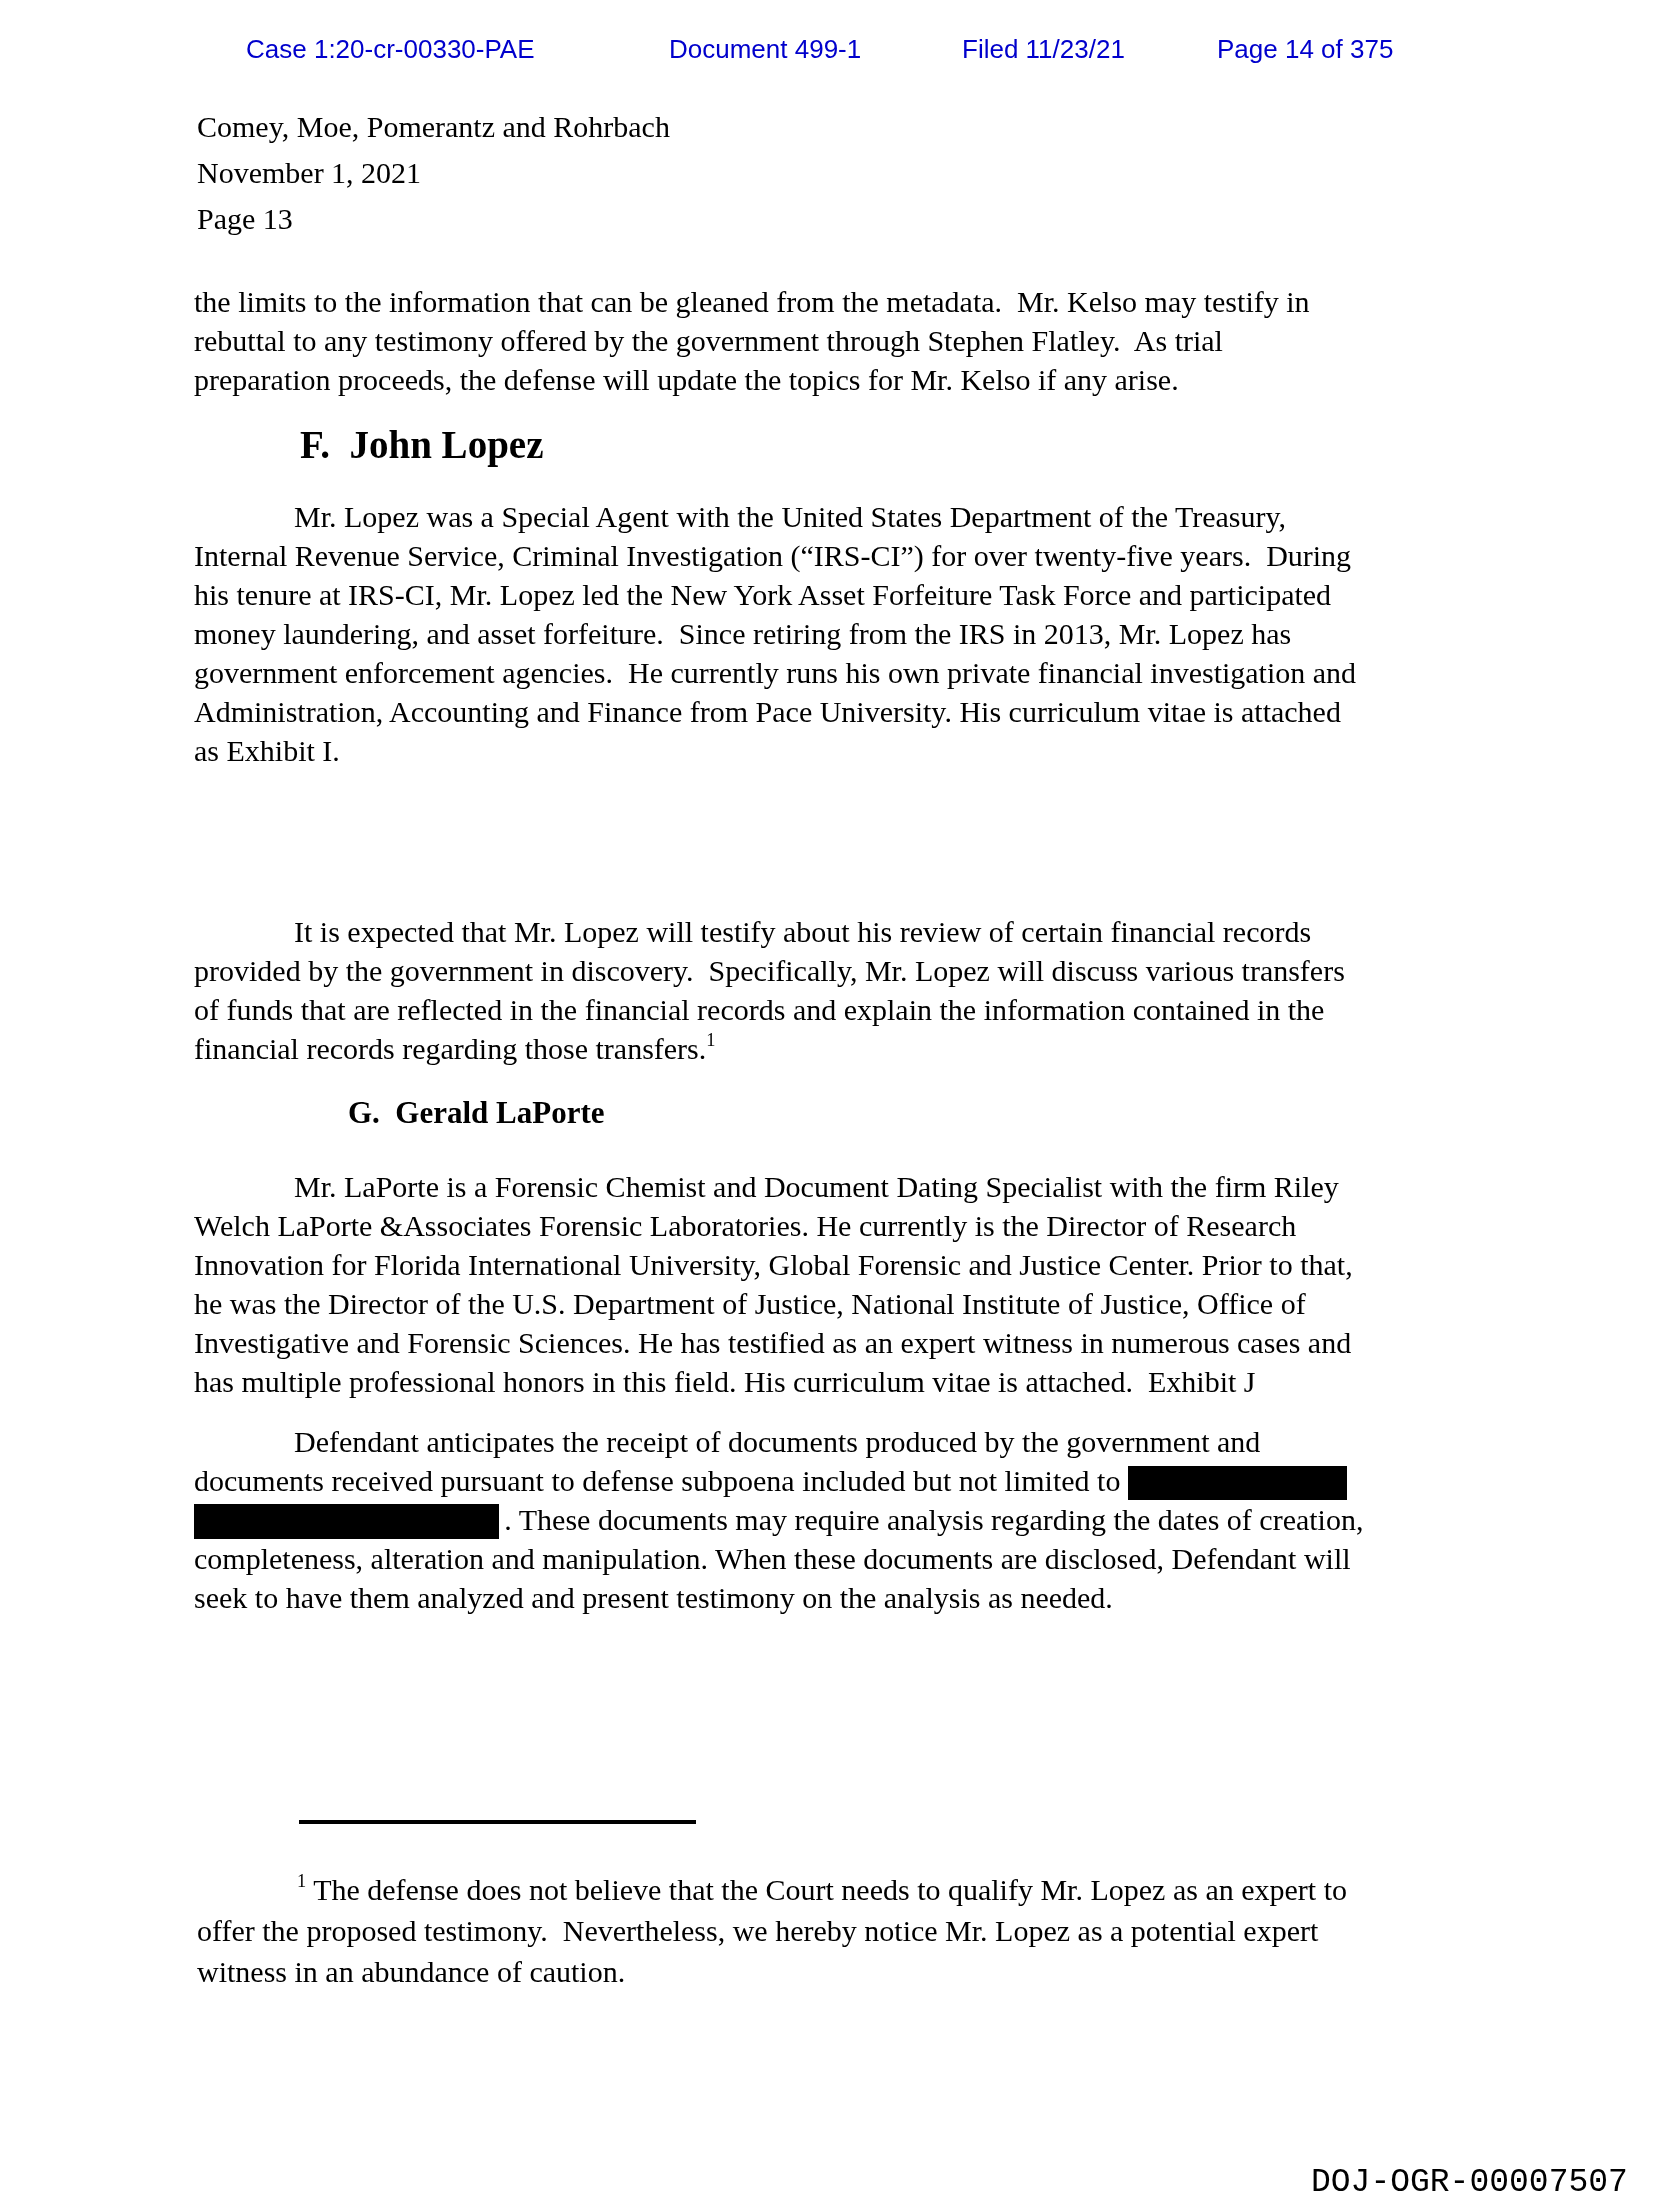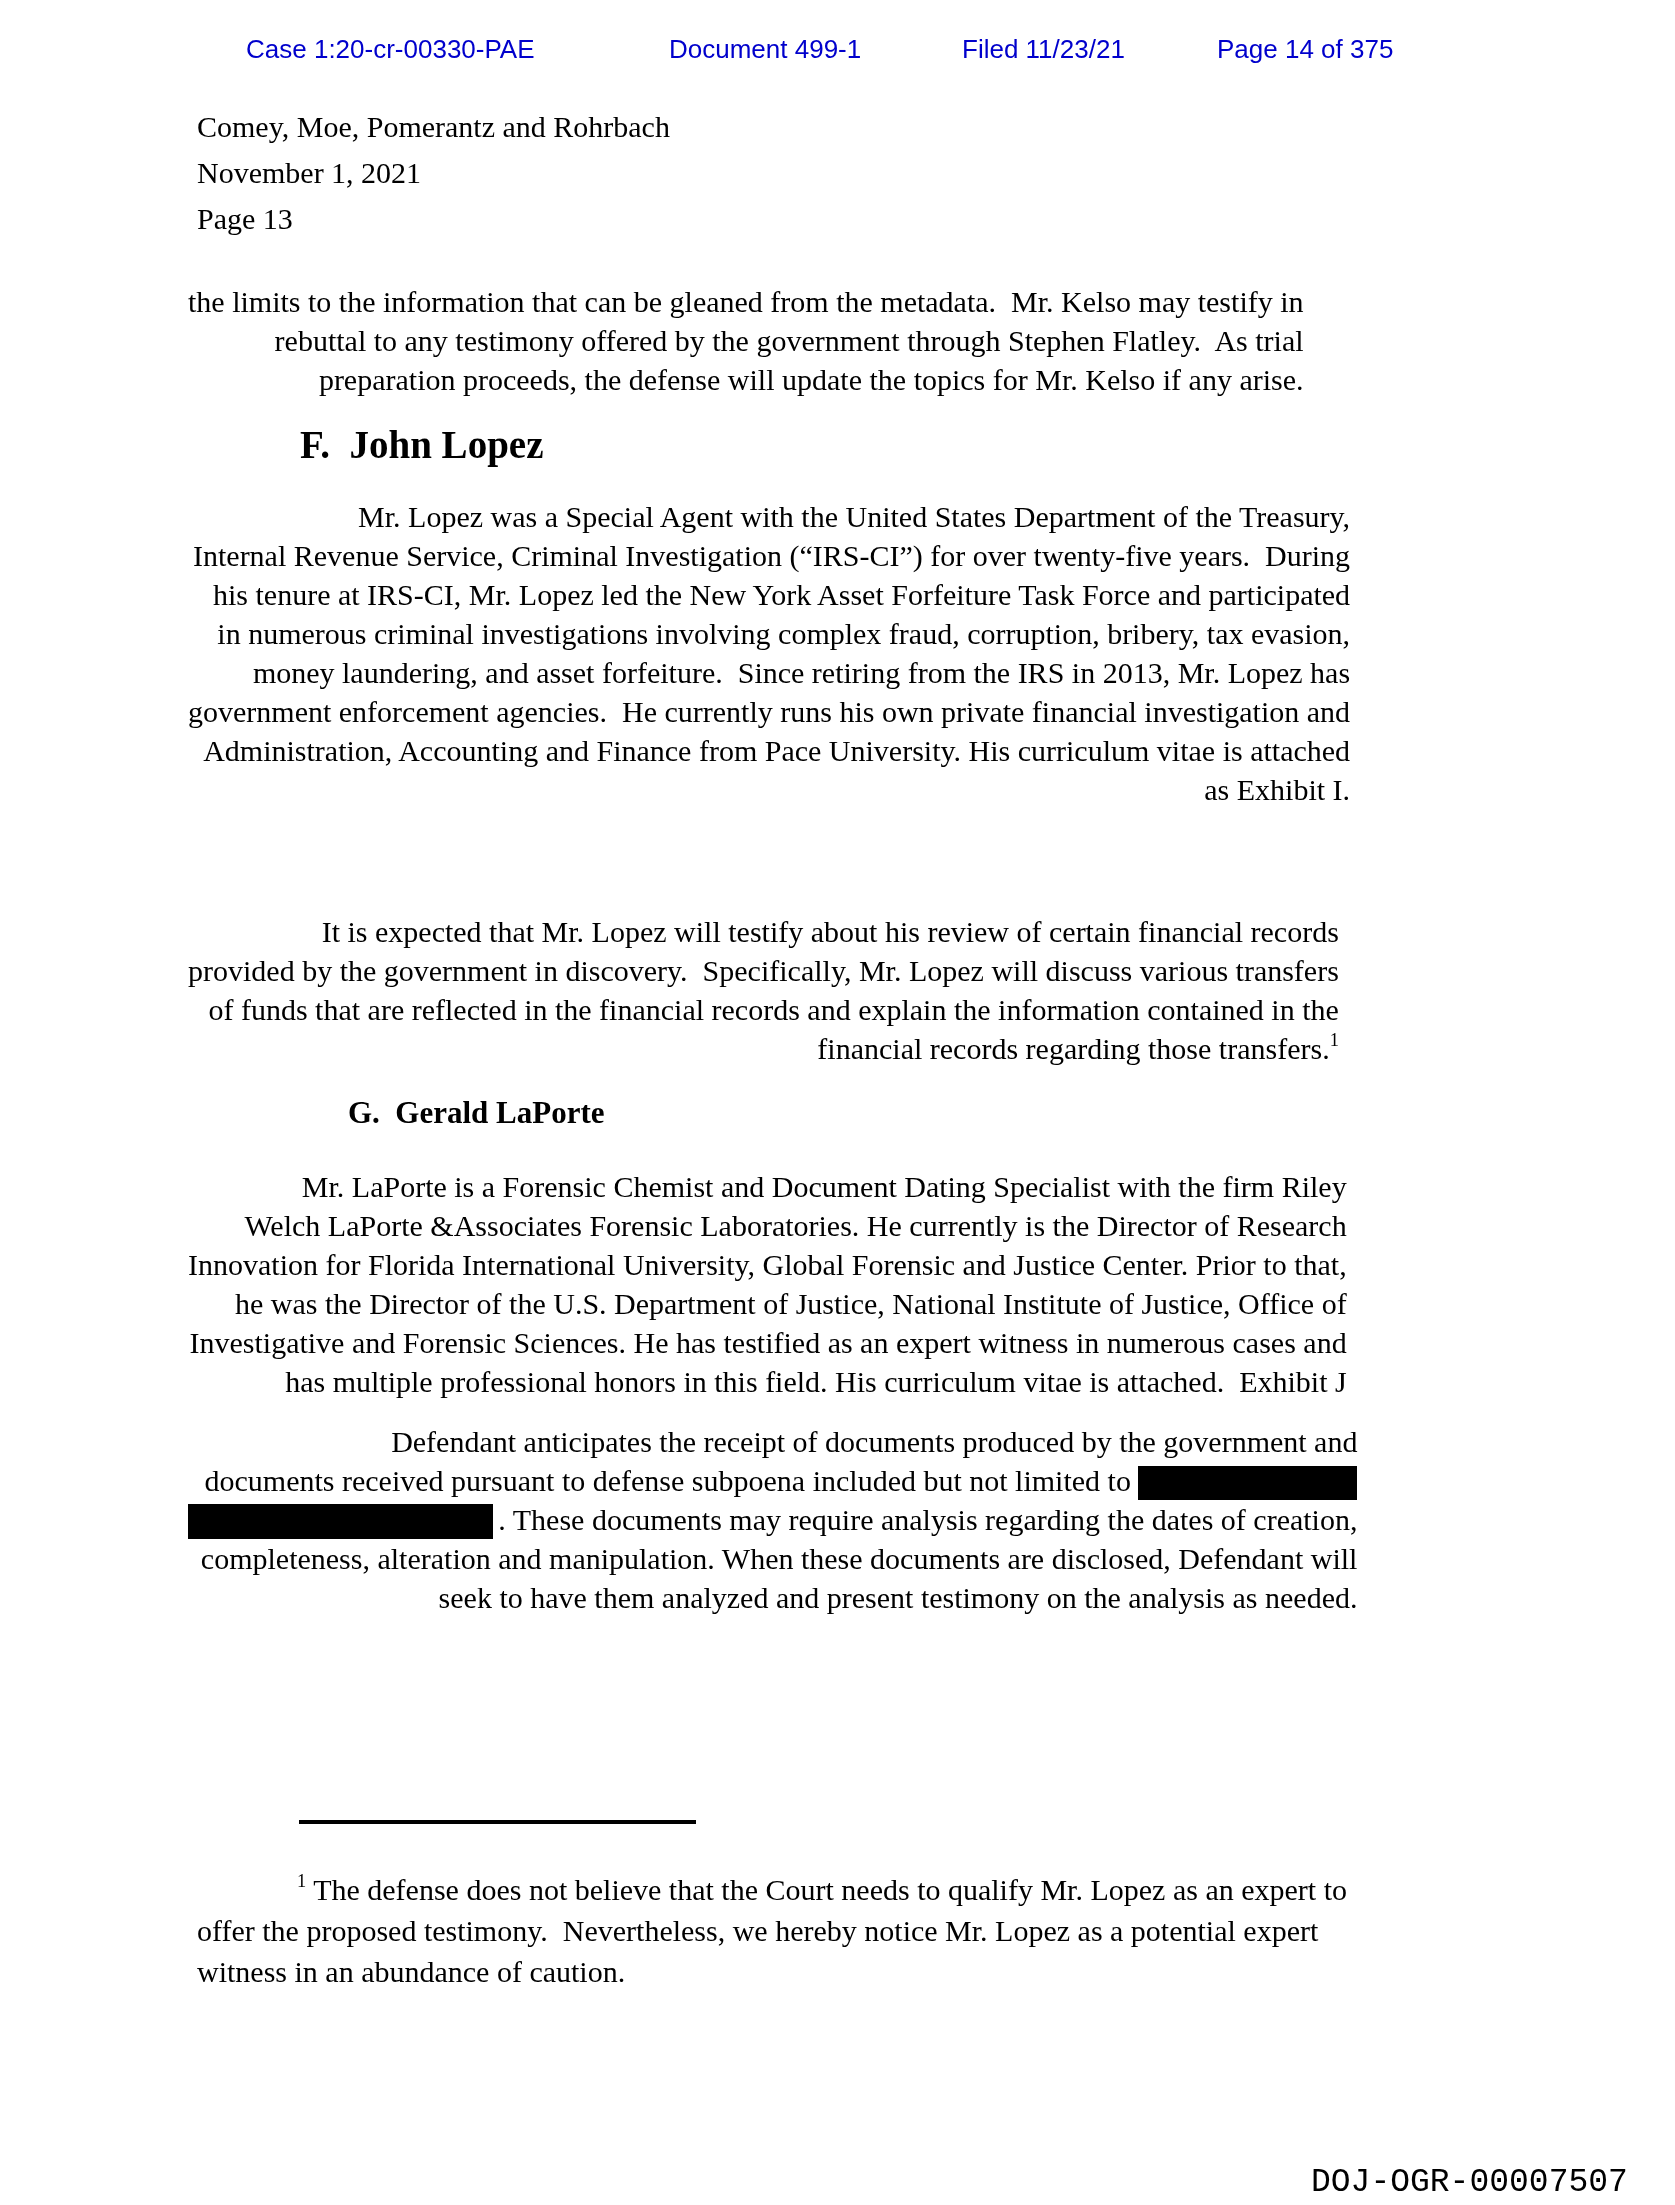--- a/index.html
+++ b/index.html
@@ -23,21 +23,21 @@
   .h-case { left:246px; }
   .h-doc  { left:669px; }
   .h-filed{ left:962px; }
   .h-page { left:1217px; }
 
   
   .address { position:absolute; top:104px; left:197px; }
   .address .line { line-height:46px; }
 
   
-  .para { position:absolute; left:188px;text-align:right; }
+  .para { position:absolute; left:194px; }
   .p1 { top:282px; }
   .hF { position:absolute; top:425px; left:300px; margin:0; font-size:39px; font-weight:bold; white-space:pre; line-height:39px; }
   .p2 { top:497px; }
   .p3 { top:912px; }
   .hG { position:absolute; top:1093px; left:348px; margin:0; font-size:31px; font-weight:bold; white-space:pre; line-height:39px; }
   .p4 { top:1167px; }
   .p5 { top:1422px; }
   .indent { padding-left:100px; }
 
   sup.fn { font-size:18.4px; vertical-align:13px; line-height:0; }
@@ -80,21 +80,20 @@
     <div class="line">rebuttal to any testimony offered by the government through Stephen Flatley.  As trial</div>
     <div class="line">preparation proceeds, the defense will update the topics for Mr. Kelso if any arise.</div>
   </div>
 
   <h2 class="hF">F.  John Lopez</h2>
 
   <div class="para p2">
     <div class="line indent">Mr. Lopez was a Special Agent with the United States Department of the Treasury,</div>
     <div class="line">Internal Revenue Service, Criminal Investigation (“IRS-CI”) for over twenty-five years.  During</div>
     <div class="line">his tenure at IRS-CI, Mr. Lopez led the New York Asset Forfeiture Task Force and participated</div>
-    <div class="line">in numerous criminal investigations involving complex fraud, corruption, bribery, tax evasion,</div>
     <div class="line">money laundering, and asset forfeiture.  Since retiring from the IRS in 2013, Mr. Lopez has</div>
     <div class="line">government enforcement agencies.  He currently runs his own private financial investigation and</div>
     <div class="line">Administration, Accounting and Finance from Pace University. His curriculum vitae is attached</div>
     <div class="line">as Exhibit I.</div>
   </div>
 
   <div class="para p3">
     <div class="line indent">It is expected that Mr. Lopez will testify about his review of certain financial records</div>
     <div class="line">provided by the government in discovery.  Specifically, Mr. Lopez will discuss various transfers</div>
     <div class="line">of funds that are reflected in the financial records and explain the information contained in the</div>

